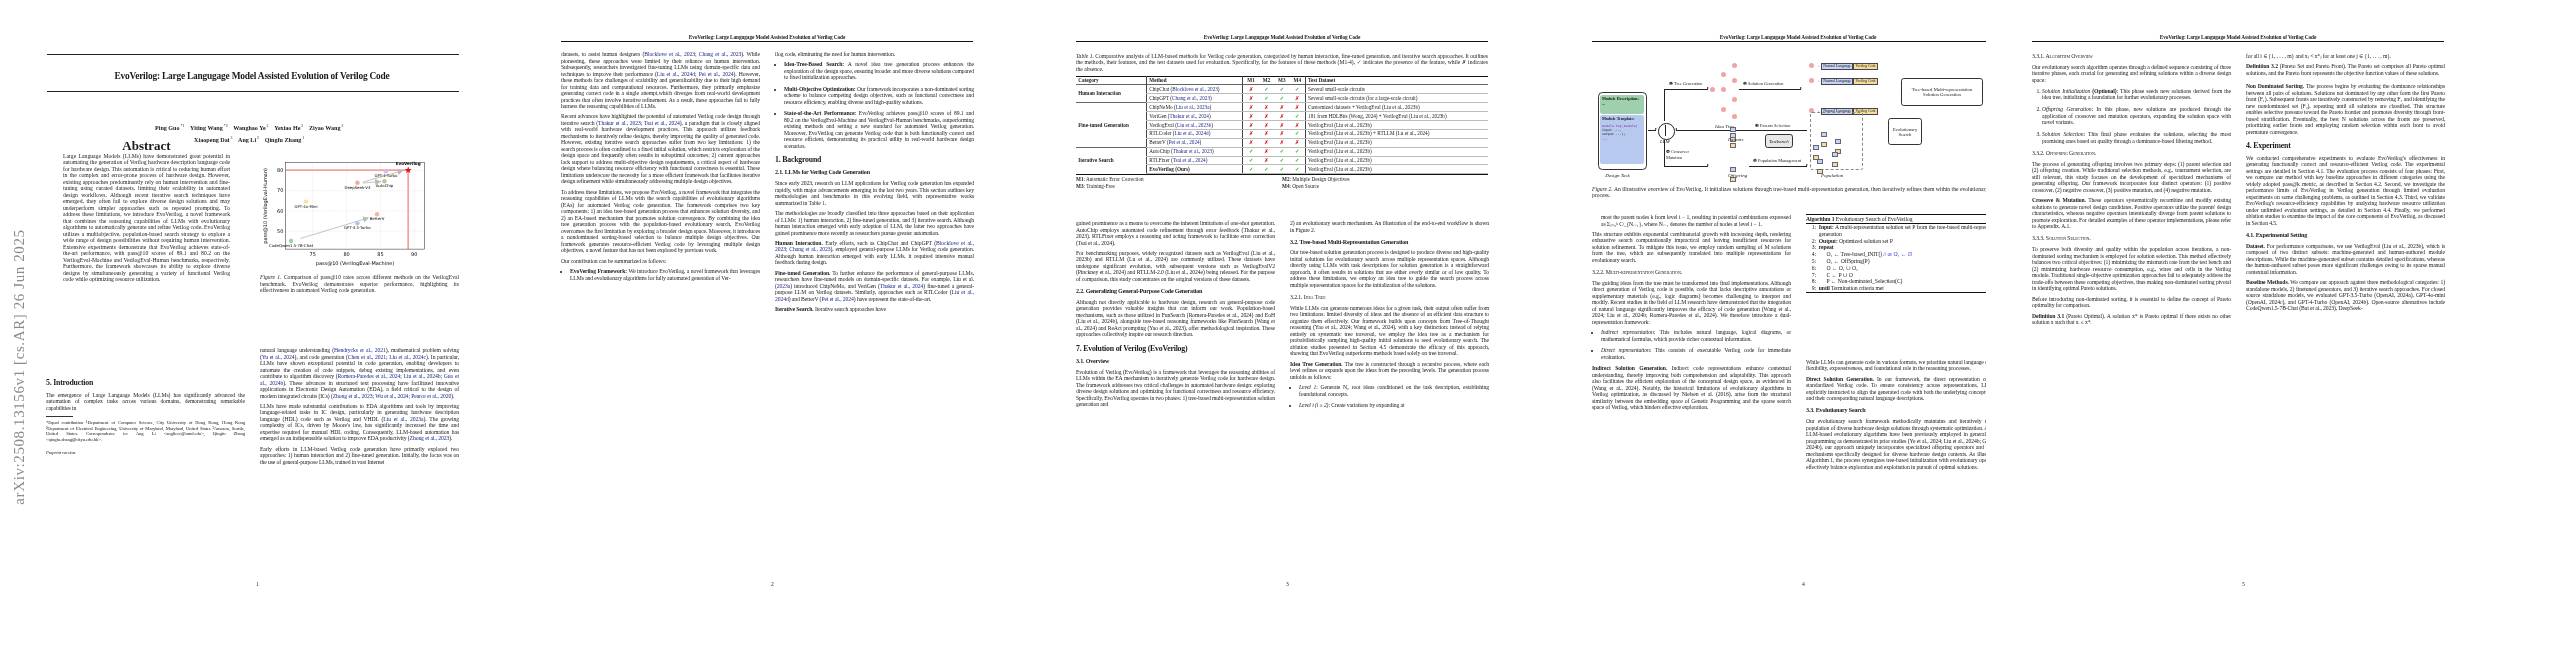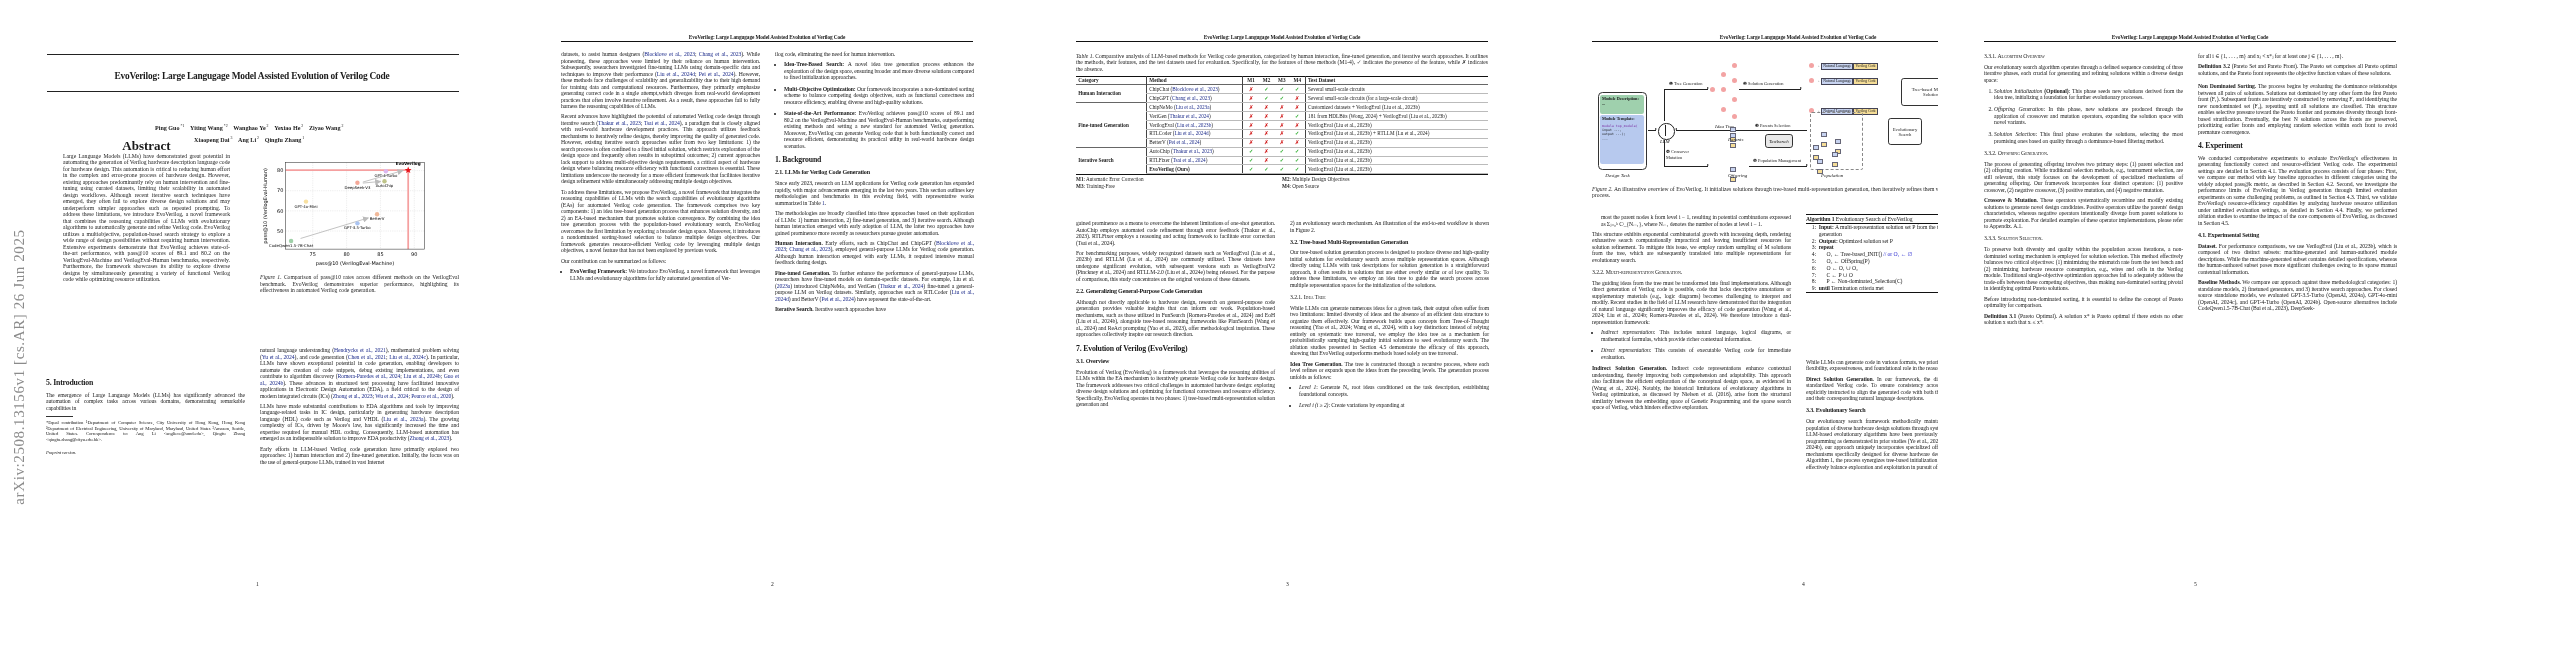--- a/index.html
+++ b/index.html
@@ -1,18 +1,18 @@
 <!DOCTYPE html>
 <html style="font-size:9px"><head>
 <meta charset="utf-8">
 <style>
   html,body{margin:0;padding:0;background:#fff;}
   body{width:2576px;height:667px;overflow:hidden;position:relative;font-family:"Liberation Serif","DejaVu Serif",serif;color:#1a1a1a;}
   .page{position:absolute;top:0;width:515px;height:667px;background:#fff;}
-  .p1{left:0}.p2{left:515px}.p3{left:1030px}.p4{left:1546px}.p5{left:1938px}
+  .p1{left:0}.p2{left:515px}.p3{left:1030px}.p4{left:1546px}.p5{left:1986px}
   .runhead{position:absolute;top:34px;left:46px;width:412px;text-align:center;font-weight:bold;font-size:5.3px;border-bottom:0.9px solid #111;padding-bottom:1.1px;letter-spacing:-0.1px;}
   .col{position:absolute;font-size:5.7px;line-height:6.5px;text-align:justify;letter-spacing:-0.1px;}
   .colL{left:46px;width:199px;}
   .colR{left:260px;width:199px;}
   .col p{margin:0 0 3.9px 0;}
   .cite{color:#1b2a8a;}
   h2.sec{font-size:7.8px;font-weight:bold;margin:7.8px 0 5.6px 0;letter-spacing:-0.2px;}
   h3.sub{font-size:6.1px;font-weight:bold;margin:5.6px 0 4.4px 0;letter-spacing:-0.2px;}
   h4.subsub{font-size:5.8px;font-weight:normal;font-variant:small-caps;margin:5.6px 0 4.4px 0;}
   .pagenum{position:absolute;top:581px;left:0;width:515px;text-align:center;font-size:5.6px;}

